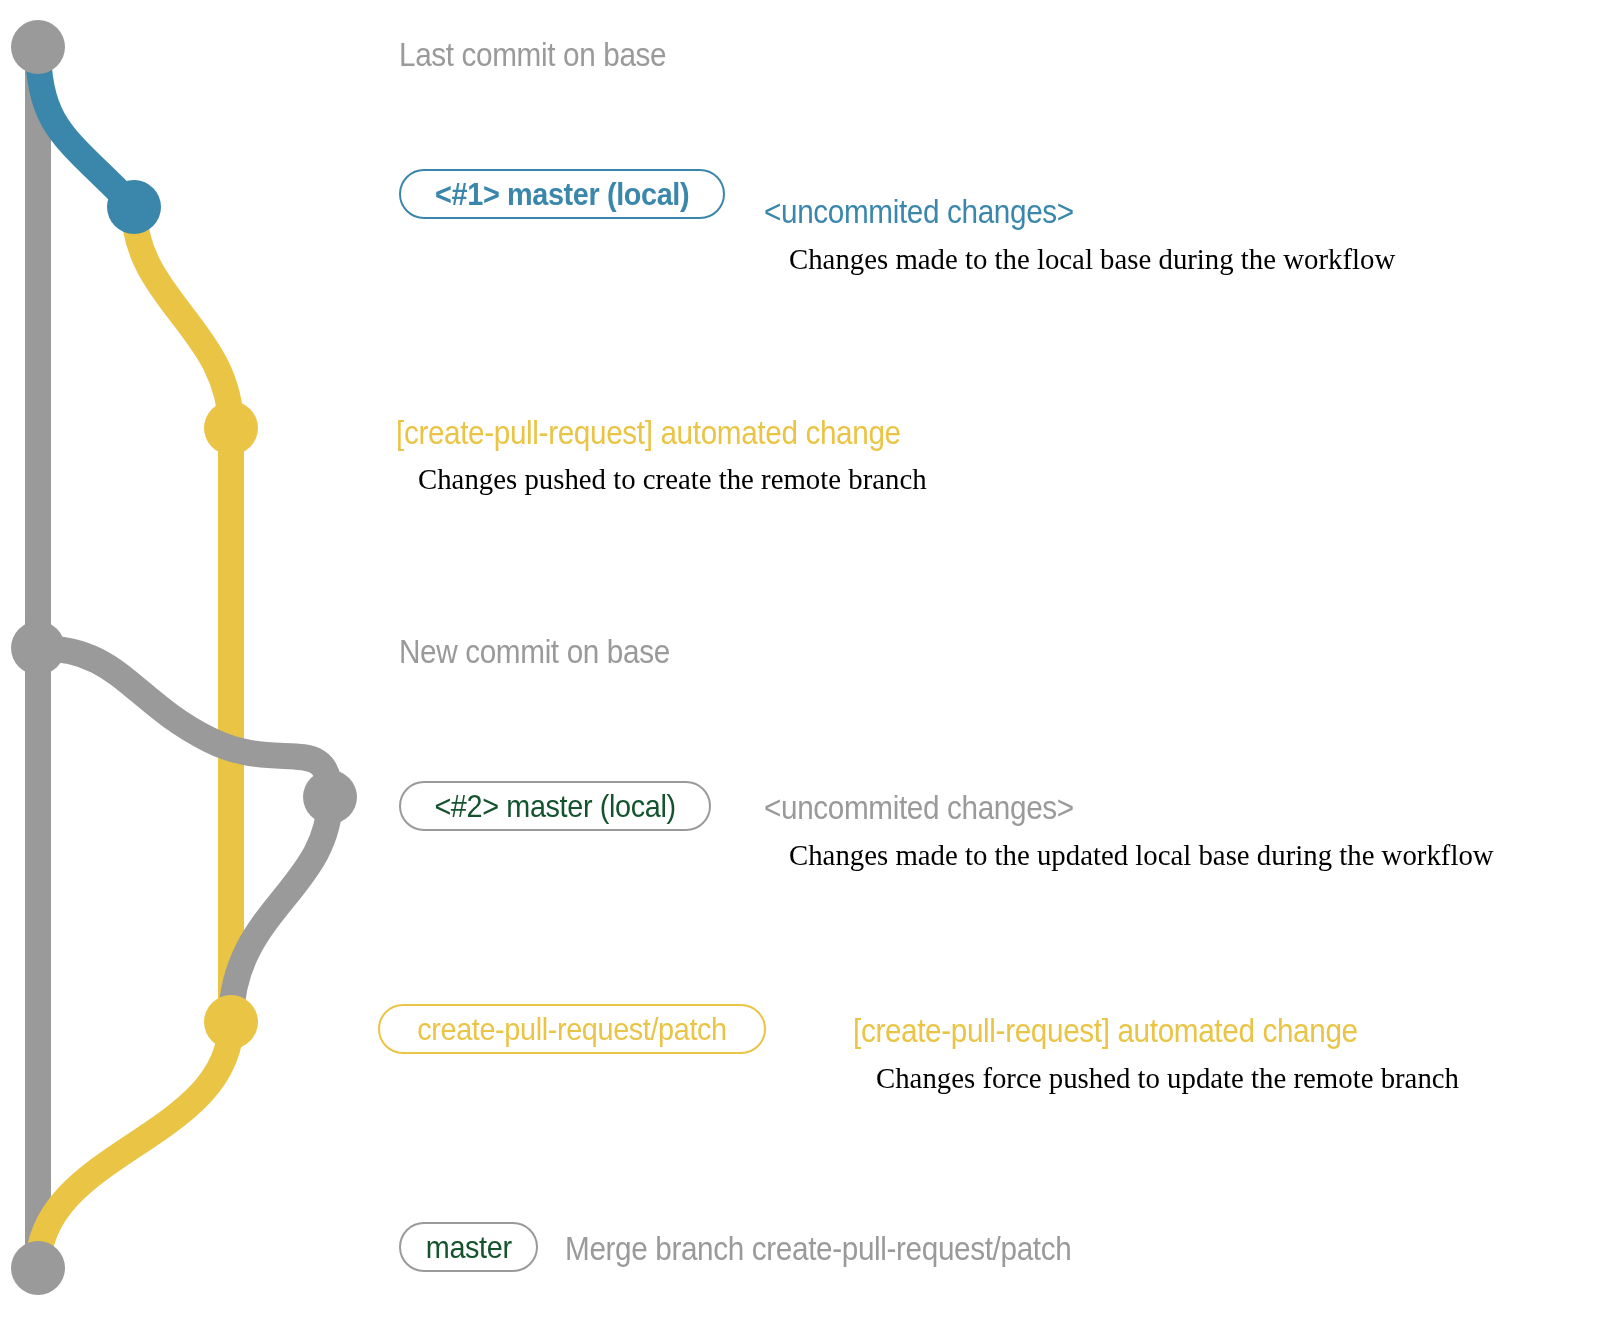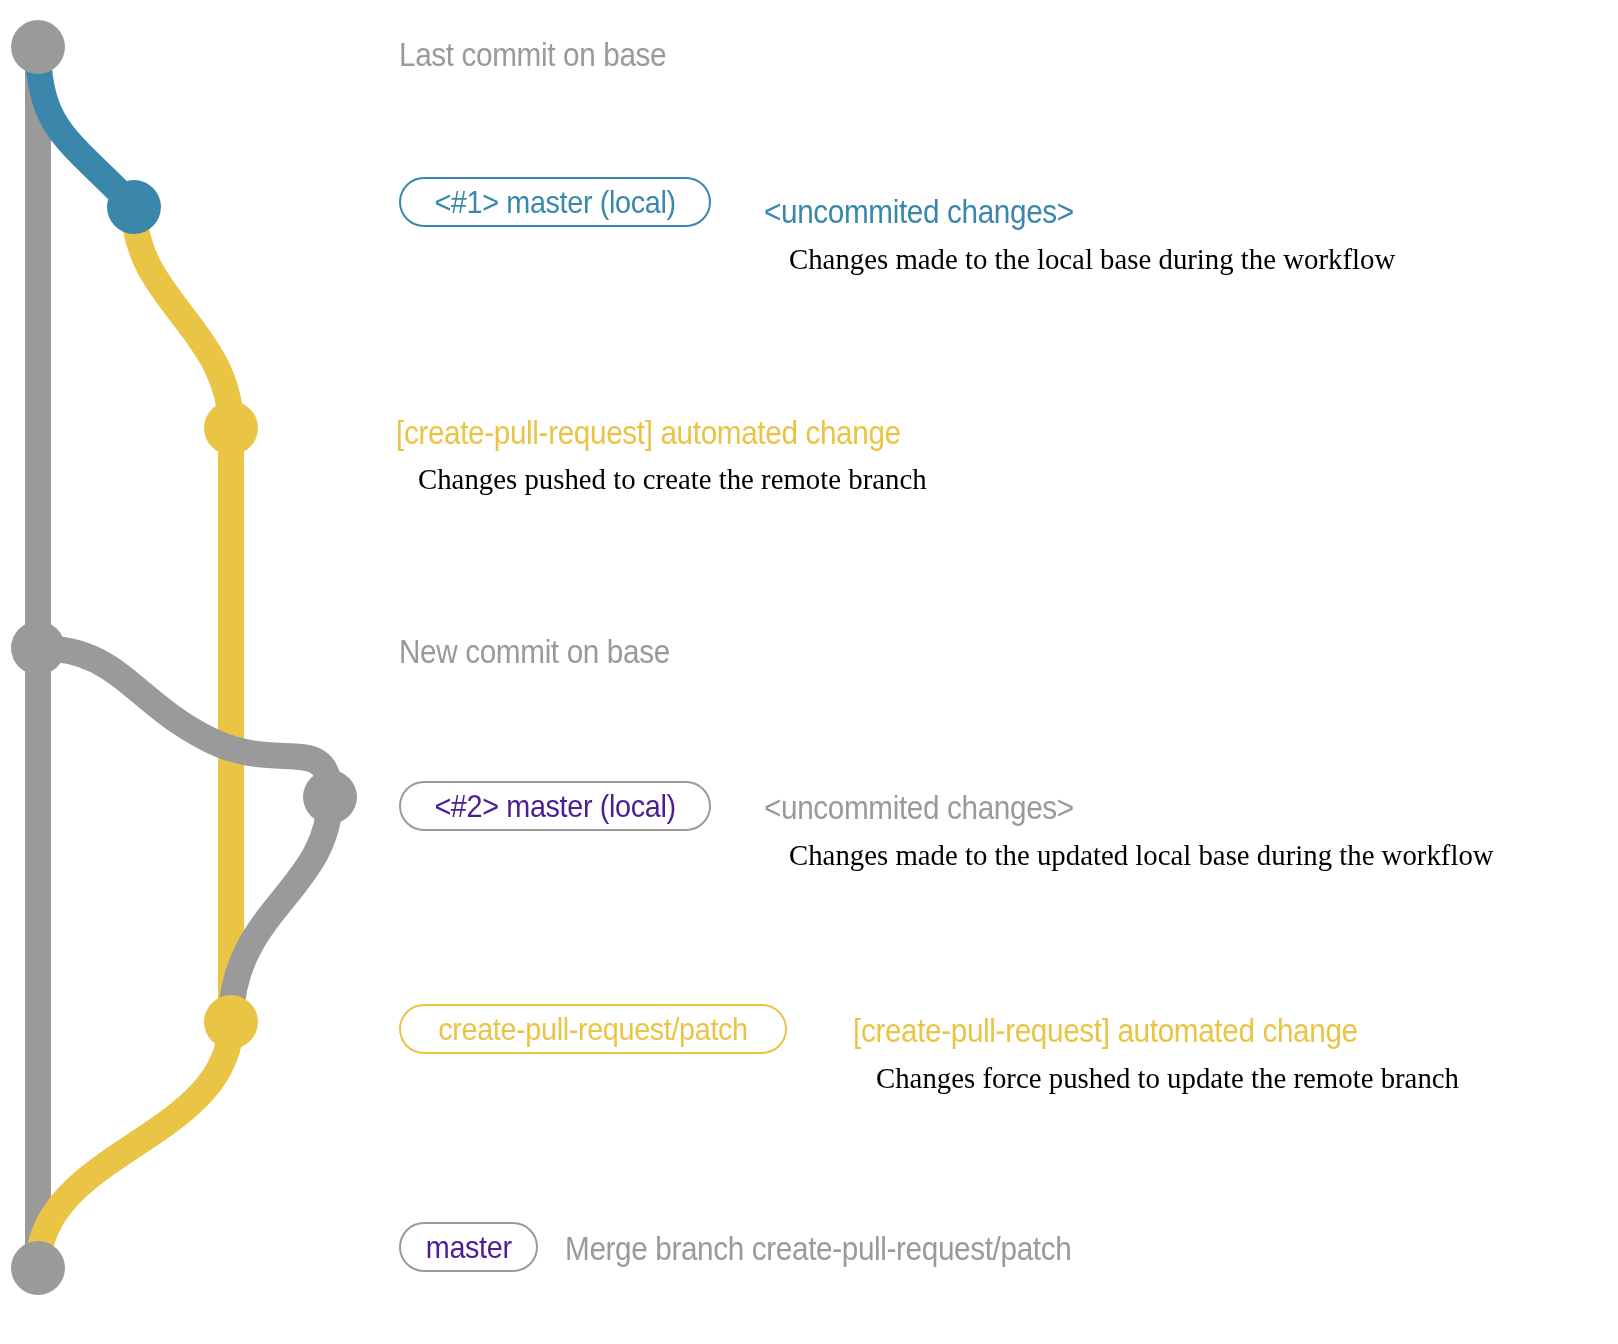--- a/index.html
+++ b/index.html
@@ -60,21 +60,21 @@
     box-sizing: border-box;
     height: 50px;
     padding: 0 20px;
     border: 2.5px solid #9a9a9a;
     border-radius: 26px;
     background: #ffffff;
     font-family: "Liberation Sans", sans-serif;
     font-size: 32px;
     font-weight: 400;
     letter-spacing: -0.4px;
-    color: #4c1d95;
+    color: #14532d;
     white-space: nowrap;
     line-height: 1;
   }
   .pill > span {
     display: inline-block;
     transform: scaleX(0.90);
     transform-origin: center center;
   }
   .pill.blue {
     border-color: #3a87ab;
@@ -140,21 +140,21 @@
   <circle cx="38" cy="1268" r="27" fill="#9a9a9a"></circle>
 </svg>
 
 <div id="labels-layer">
 
   <div class="row">
     <div class="heading-text" style="left:399px; top:36px;">Last commit on base</div>
   </div>
 
   <div class="row">
-    <div class="pill blue" style="left:399px; top:177px;">
+    <div class="pill blue" style="left:399px; top:169px;font-weight:bold;">
       <span>&lt;#1&gt; master (local)</span>
     </div>
     <div class="subject blue" style="left:764px; top:193px;">&lt;uncommited changes&gt;</div>
     <div class="caption" style="left:789px; top:242px;">Changes made to the local base during the workflow</div>
   </div>
 
   <div class="row">
     <div class="subject yellow" style="left:396px; top:414px;">[create-pull-request] automated change</div>
     <div class="caption" style="left:418px; top:462px;">Changes pushed to create the remote branch</div>
   </div>
@@ -165,21 +165,21 @@
 
   <div class="row">
     <div class="pill" style="left:399px; top:781px;">
       <span>&lt;#2&gt; master (local)</span>
     </div>
     <div class="subject" style="left:764px; top:789px;">&lt;uncommited changes&gt;</div>
     <div class="caption" style="left:789px; top:838px;">Changes made to the updated local base during the workflow</div>
   </div>
 
   <div class="row">
-    <div class="pill yellow" style="left:399px; top:1004px;text-align:right;">
+    <div class="pill yellow" style="left:378px; top:1004px;text-align:right;">
       <span>create-pull-request/patch</span>
     </div>
     <div class="subject yellow" style="left:853px; top:1012px;">[create-pull-request] automated change</div>
     <div class="caption" style="left:876px; top:1061px;">Changes force pushed to update the remote branch</div>
   </div>
 
   <div class="row">
     <div class="pill" style="left:399px; top:1222px;align-items:center;">
       <span>master</span>
     </div>

